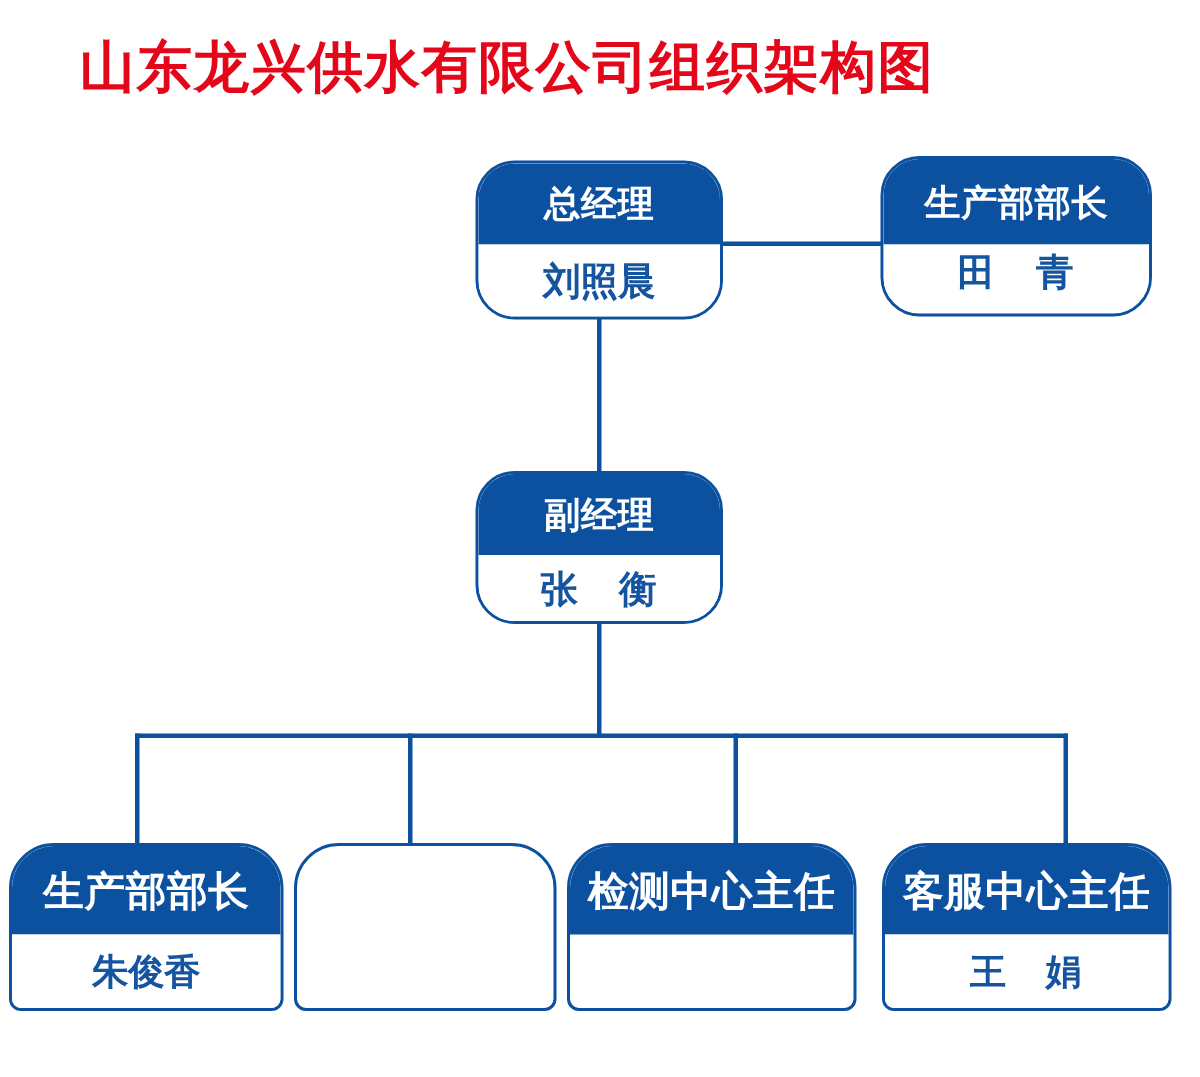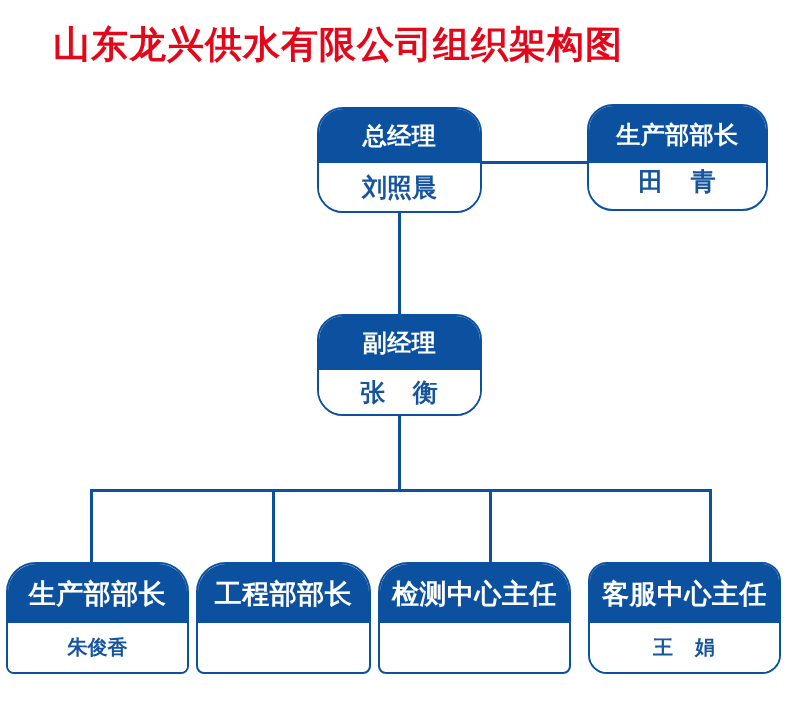--- a/index.html
+++ b/index.html
@@ -78,21 +78,21 @@
   }
 
   
   .node.rrect { border-radius: 26px; font-family: Liberation Serif, serif; }
   .node.rrect .hdr { font-size: 24px; }
   .node.rrect .body { font-size: 25px; }
 
   
   .node.dome { border-radius: 30px 30px 8px 8px; }
   .node.dome .hdr { font-size: 27px; }
-  .node.dome .body { font-size: 20px; }
+  .node.dome .body { font-size: 24px; }
   .wide-gap { letter-spacing: 0.05em; }
 
   
   #node-gm       { left: 317px; top: 107px;  width: 165px; height: 106px; }
   #node-gm .hdr      { height: 54px; }
   #node-gm .body     { height: 48px; }
 
   #node-finance  { left: 587px; top: 104px;  width: 181px; height: 107px; }
   #node-finance .hdr { height: 57px; }
   #node-finance .body{ height: 36px; }
@@ -100,21 +100,21 @@
   #node-deputy   { left: 317px; top: 314px;  width: 165px; height: 102px; }
   #node-deputy .hdr  { height: 54px; }
   #node-deputy .body { height: 44px; text-align: center; }
 
   .row-bottom { top: 562px; height: 112px; }
   .row-bottom .hdr  { height: 59px; }
   .row-bottom .body { height: 49px; }
   #node-dept-0 { left: 6px;   width: 183px; }
   #node-dept-1 { left: 196px; width: 175px; }
   #node-dept-2 { left: 378px; width: 193px; text-align: right; }
-  #node-dept-3 { left: 588px; width: 193px; border-radius: 19px; }
+  #node-dept-3 { left: 588px; width: 193px; }
 </style>
 </head>
 <body>
 
 <div id="page">
 
   <div id="chart-title">山东龙兴供水有限公司组织架构图</div>
 
   <div id="connectors">
 
@@ -146,21 +146,20 @@
     <div class="hdr">副经理</div>
     <div class="body wide-gap">张　衡</div>
   </div>
 
   <div class="node dome row-bottom" id="node-dept-0">
     <div class="hdr">生产部部长</div>
     <div class="body">朱俊香</div>
   </div>
 
   <div class="node dome row-bottom" id="node-dept-1">
-    <div class="hdr">工程部部长</div>
   </div>
 
   <div class="node dome row-bottom" id="node-dept-2">
     <div class="hdr">检测中心主任</div>
   </div>
 
   <div class="node dome row-bottom" id="node-dept-3">
     <div class="hdr">客服中心主任</div>
     <div class="body wide-gap">王　娟</div>
   </div>

